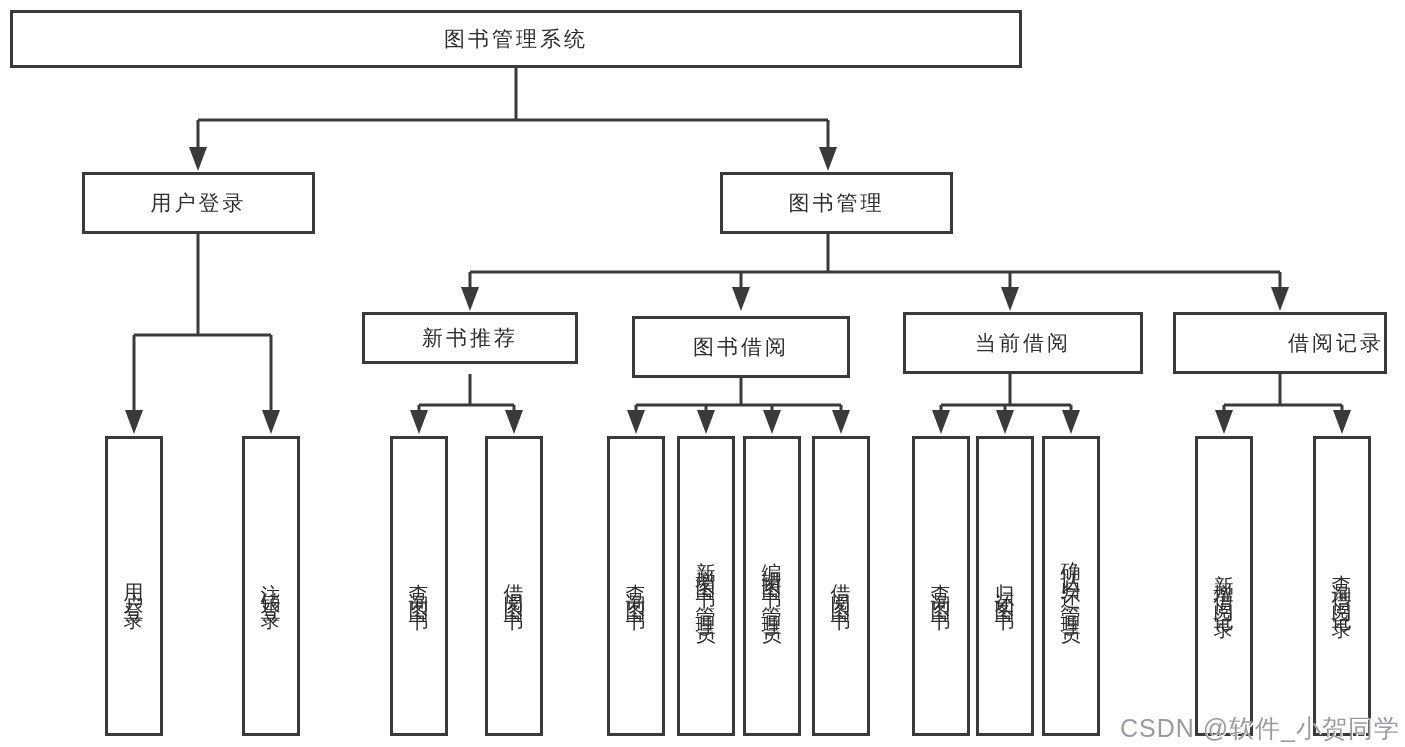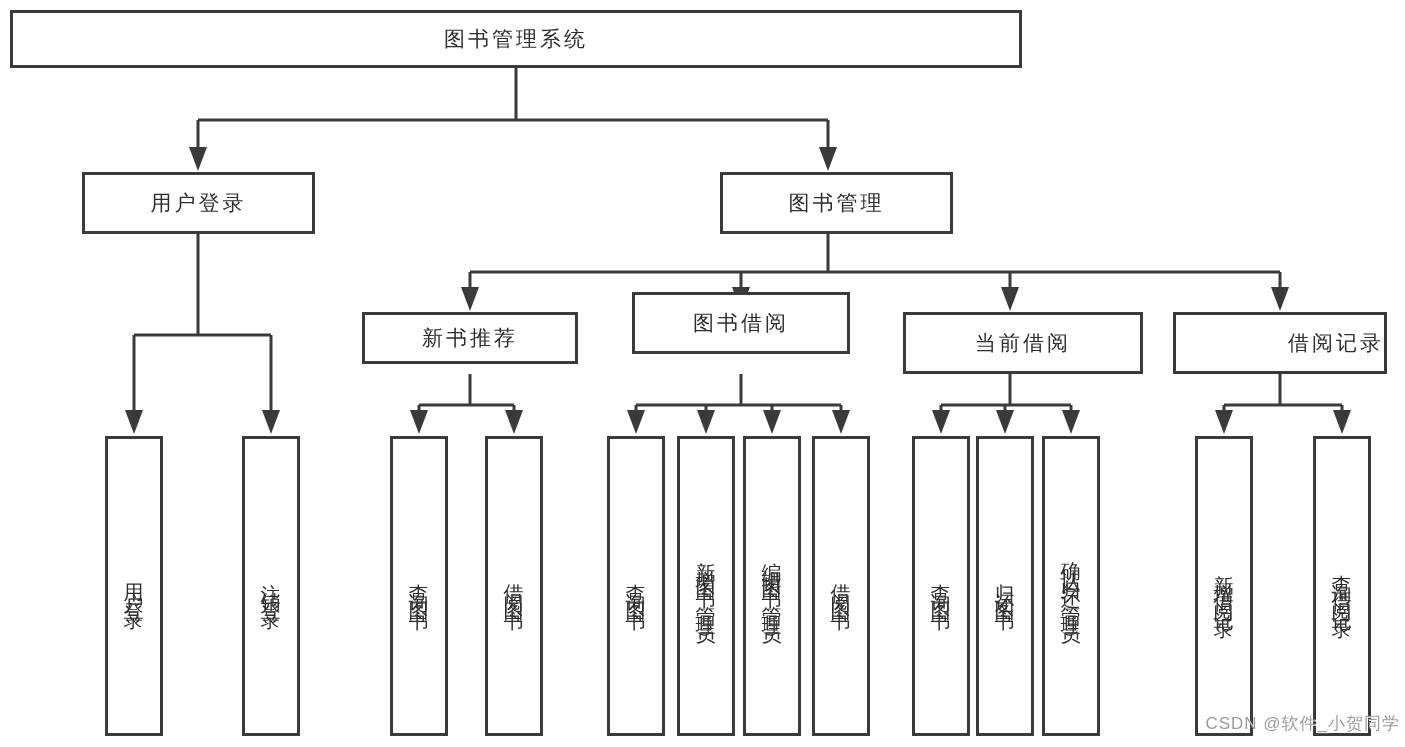--- a/index.html
+++ b/index.html
@@ -53,21 +53,21 @@
     font-size: 20px;
     letter-spacing: 9px;
     white-space: normal;
     line-height: 1;
   }
   .watermark {
     position: absolute;
     top: 712px;
     right: 5px;
     z-index: 5;
-    font-size: 17px;
+    font-size: 25px;
     color: #9a9aa2;
     letter-spacing: 1px;
     text-shadow: 1px 1px 0 #ffffff;
     white-space: nowrap;
   }
 </style>
 </head>
 <body>
 
 <div class="canvas">
@@ -129,21 +129,21 @@
   <div class="node" style="left:82px; top:172px; width:233px; height:62px;">
     <span class="lbl">用户登录</span>
   </div>
   <div class="node" style="left:712px; top:172px; width:233px; height:62px;margin-left:8px;">
     <span class="lbl">图书管理</span>
   </div>
 
   <div class="node" style="left:362px; top:312px; width:216px; height:52px;">
     <span class="lbl">新书推荐</span>
   </div>
-  <div class="node" style="left:632px; top:292px; width:218px; height:62px;">
+  <div class="node" style="left:632px; top:316px; width:218px; height:62px;">
     <span class="lbl">图书借阅</span>
   </div>
   <div class="node" style="left:903px; top:312px; width:240px; height:62px;">
     <span class="lbl">当前借阅</span>
   </div>
   <div class="node" style="left:1173px; top:312px; width:214px; height:62px;justify-content:flex-end;">
     <span class="lbl">借阅记录</span>
   </div>
 
   <div class="node leaf" style="left:105px; top:436px; width:58px; height:300px;">

